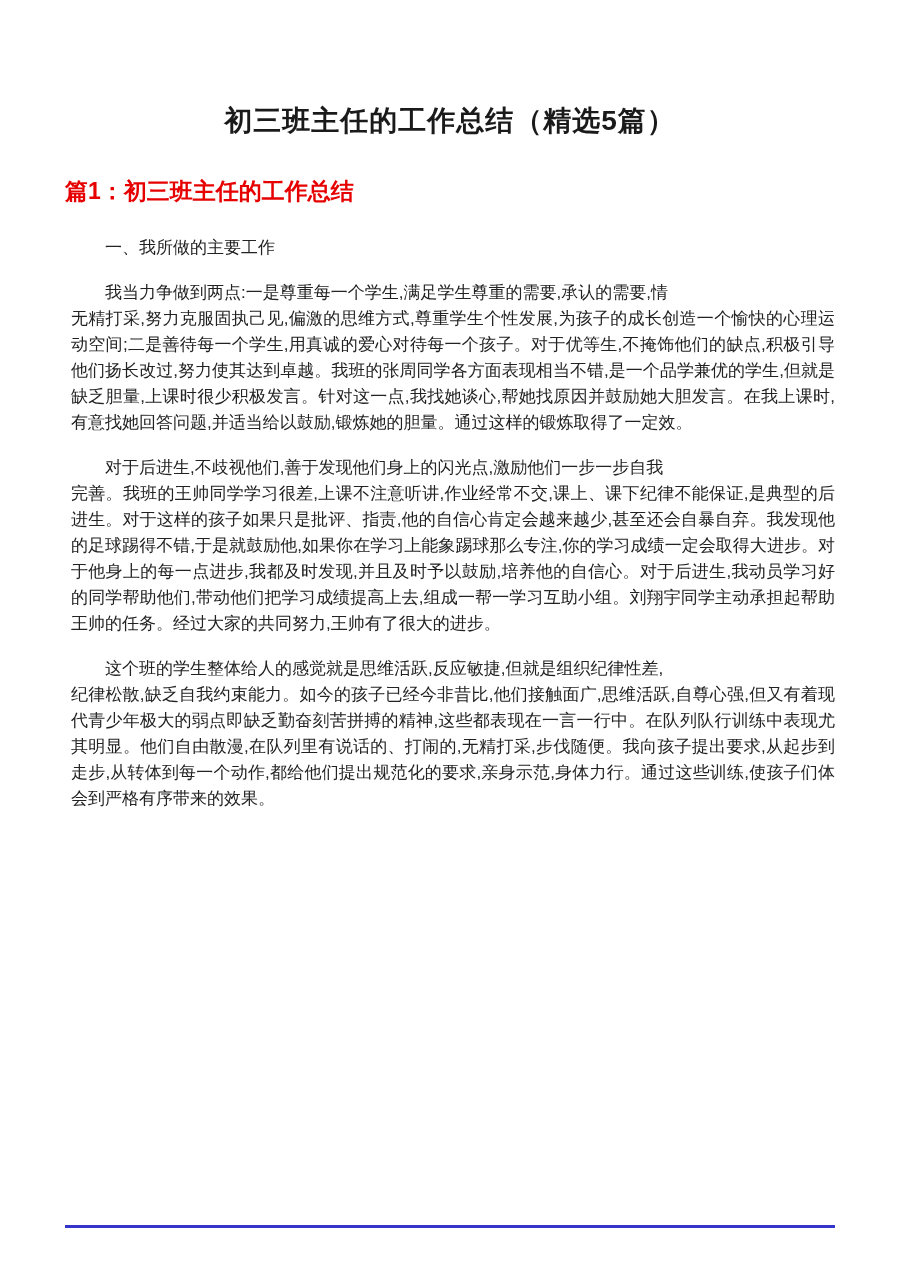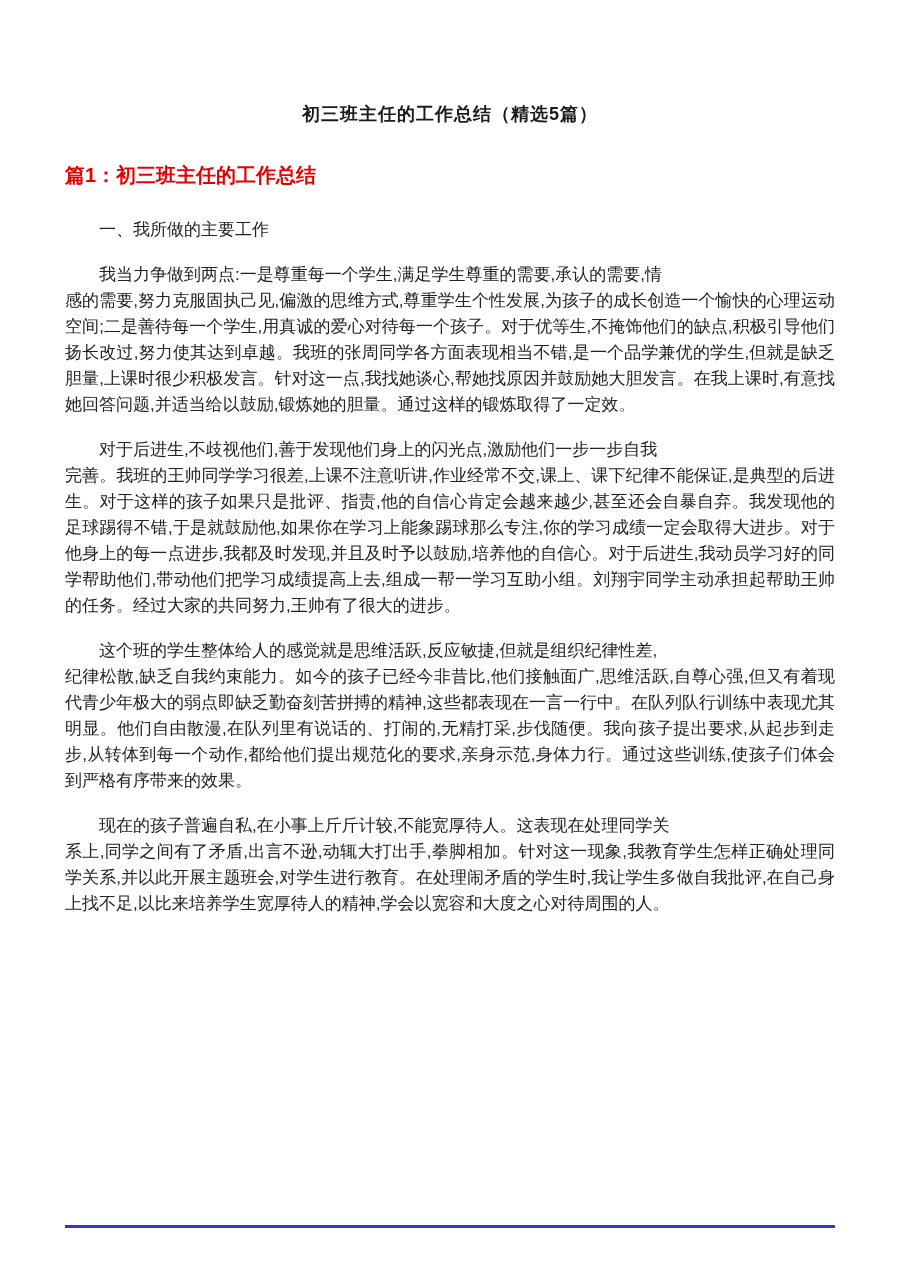--- a/index.html
+++ b/index.html
@@ -13,36 +13,36 @@
     box-sizing: border-box;
     padding: 102px 65px 45px 65px;
     background: #ffffff;
     font-family: "Liberation Sans", "DejaVu Sans", sans-serif;
     color: #222222;
     display: flex;
     flex-direction: column;
   }
   .doc-title {
     text-align: center;
-    font-size: 18px;
+    font-size: 28px;
     font-weight: bold;
     color: #1a1a1a;
     margin: 0 0 36px 0;
     letter-spacing: 1px;
   }
   .section-heading {
-    font-size: 20px;
+    font-size: 23px;
     font-weight: bold;
     color: #e60000;
     margin: 0 0 28px 0;
   }
   .para {
     font-size: 17px;
     line-height: 26px;
-    margin: 0 0 19px 0;
+    margin: 0 0 19px 6px;
     text-indent: 2em;
     white-space: pre-line;
     text-align: justify;
     color: #222222;
   }
   .divider {
     height: 3px;
     background: #3535cc;
     margin-top: auto;
     width: 100%;
@@ -52,23 +52,21 @@
 <body>
 
 <div class="page">
 
   <h1 class="doc-title">初三班主任的工作总结（精选5篇）</h1>
 
   <h2 class="section-heading">篇1：初三班主任的工作总结</h2>
 
   <p class="para">一、我所做的主要工作</p>
   <p class="para">我当力争做到两点:一是尊重每一个学生,满足学生尊重的需要,承认的需要,情
-感的需要,努力克服固执己见,偏激的思维方式,尊重学生个性发展,为孩子的成长创造一个愉快的心理运动空间;二是善待每一个学生,用真诚的爱心对待每一个孩子。对于优等生,不掩饰他们的缺点,积极引导他们扬长改过,努力使其达到卓越。我班的张周同学各方面表现相当不错,是一个品学兼优的学生,但就是缺乏胆量,上课时很少积极发言。针对这一点,我找她谈心,帮她找原因并鼓励她大胆发言。在我上课时,有意找她回答问题,并适当给以鼓励,锻炼她的胆量。通过这样的锻炼取得了一定效。</p>
+无精打采,努力克服固执己见,偏激的思维方式,尊重学生个性发展,为孩子的成长创造一个愉快的心理运动空间;二是善待每一个学生,用真诚的爱心对待每一个孩子。对于优等生,不掩饰他们的缺点,积极引导他们扬长改过,努力使其达到卓越。我班的张周同学各方面表现相当不错,是一个品学兼优的学生,但就是缺乏胆量,上课时很少积极发言。针对这一点,我找她谈心,帮她找原因并鼓励她大胆发言。在我上课时,有意找她回答问题,并适当给以鼓励,锻炼她的胆量。通过这样的锻炼取得了一定效。</p>
   <p class="para">对于后进生,不歧视他们,善于发现他们身上的闪光点,激励他们一步一步自我
 完善。我班的王帅同学学习很差,上课不注意听讲,作业经常不交,课上、课下纪律不能保证,是典型的后进生。对于这样的孩子如果只是批评、指责,他的自信心肯定会越来越少,甚至还会自暴自弃。我发现他的足球踢得不错,于是就鼓励他,如果你在学习上能象踢球那么专注,你的学习成绩一定会取得大进步。对于他身上的每一点进步,我都及时发现,并且及时予以鼓励,培养他的自信心。对于后进生,我动员学习好的同学帮助他们,带动他们把学习成绩提高上去,组成一帮一学习互助小组。刘翔宇同学主动承担起帮助王帅的任务。经过大家的共同努力,王帅有了很大的进步。</p>
   <p class="para">这个班的学生整体给人的感觉就是思维活跃,反应敏捷,但就是组织纪律性差,
 纪律松散,缺乏自我约束能力。如今的孩子已经今非昔比,他们接触面广,思维活跃,自尊心强,但又有着现代青少年极大的弱点即缺乏勤奋刻苦拼搏的精神,这些都表现在一言一行中。在队列队行训练中表现尤其明显。他们自由散漫,在队列里有说话的、打闹的,无精打采,步伐随便。我向孩子提出要求,从起步到走步,从转体到每一个动作,都给他们提出规范化的要求,亲身示范,身体力行。通过这些训练,使孩子们体会到严格有序带来的效果。</p>
-  <p class="para">现在的孩子普遍自私,在小事上斤斤计较,不能宽厚待人。这表现在处理同学关
-系上,同学之间有了矛盾,出言不逊,动辄大打出手,拳脚相加。针对这一现象,我教育学生怎样正确处理同学关系,并以此开展主题班会,对学生进行教育。在处理闹矛盾的学生时,我让学生多做自我批评,在自己身上找不足,以比来培养学生宽厚待人的精神,学会以宽容和大度之心对待周围的人。</p>
 
   <div class="divider"></div>
 
 </div>
 
 </body></html>

